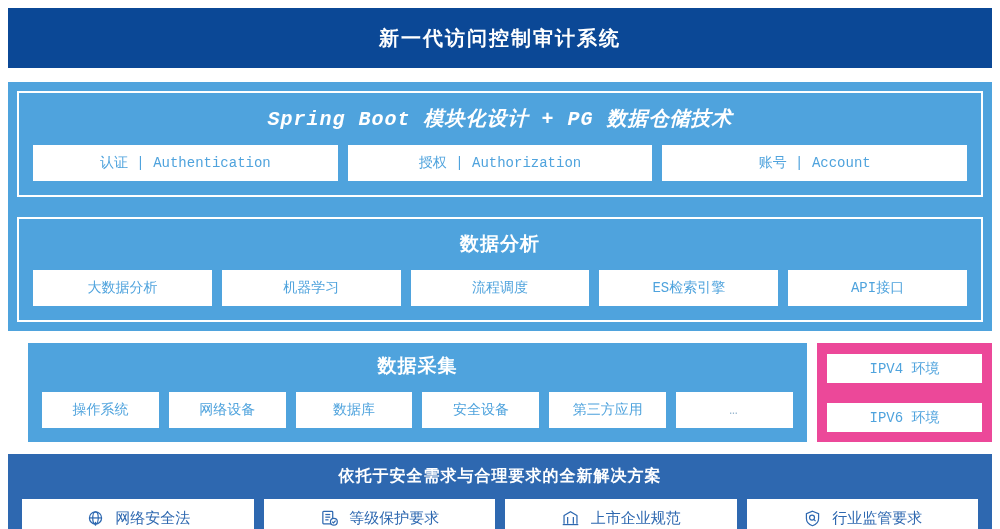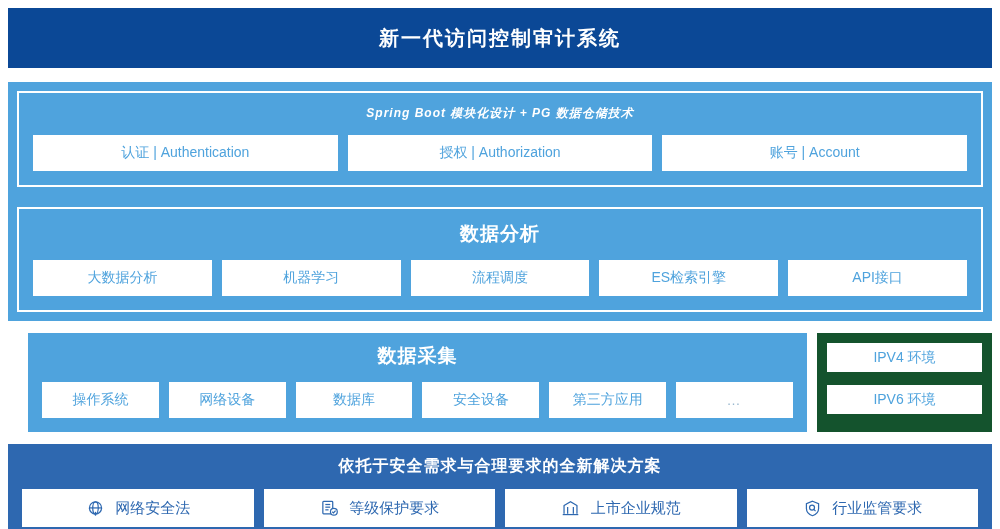--- a/index.html
+++ b/index.html
@@ -15,20 +15,21 @@
   }
 
   #root {
     position: relative;
     width: 1000px;
     height: 454px;
     box-sizing: border-box;
     padding: 8px;
     display: flex;
     flex-direction: column;
+    font-family: Liberation Mono, monospace;
   }
 
   
   .header-bar {
     height: 60px;
     background: #0B4896;
     display: flex;
     align-items: center;
     justify-content: center;
     flex: none;
@@ -62,21 +63,21 @@
   .subpanel-title {
     text-align: center;
     color: #ffffff;
     font-size: 19px;
     font-weight: bold;
     margin-bottom: 13px;
     letter-spacing: 1px;
   }
   .subpanel-title.italic {
     font-style: italic;
-    font-size: 12px;
+    font-size: 20px;
   }
 
   .box-row {
     display: flex;
     gap: 10px;
   }
   .box-row > .chip { flex: 1 1 0; }
 
   .chip {
     background: #ffffff;
@@ -97,29 +98,29 @@
     flex: none;
     margin-left: 20px;
   }
   .panel-collect {
     background: #4FA3DD;
     flex: 1 1 auto;
     padding: 10px 14px 14px 14px;
     box-sizing: border-box;
   }
   .panel-env {
-    background: #14532d;
+    background: #ec4899;
     width: 175px;
     flex: none;
     padding: 10px;
     box-sizing: border-box;
     display: flex;
     flex-direction: column;
-    justify-content: flex-start;
-    gap: 13px;
+    justify-content: flex-end;
+    gap: 20px;
   }
   .panel-env .chip { height: 29px; font-size: 14px; }
 
   
   .panel-solution {
     background: #2E68B0;
     padding: 12px 14px 16px 14px;
     flex: none;
     box-sizing: border-box;
   }

